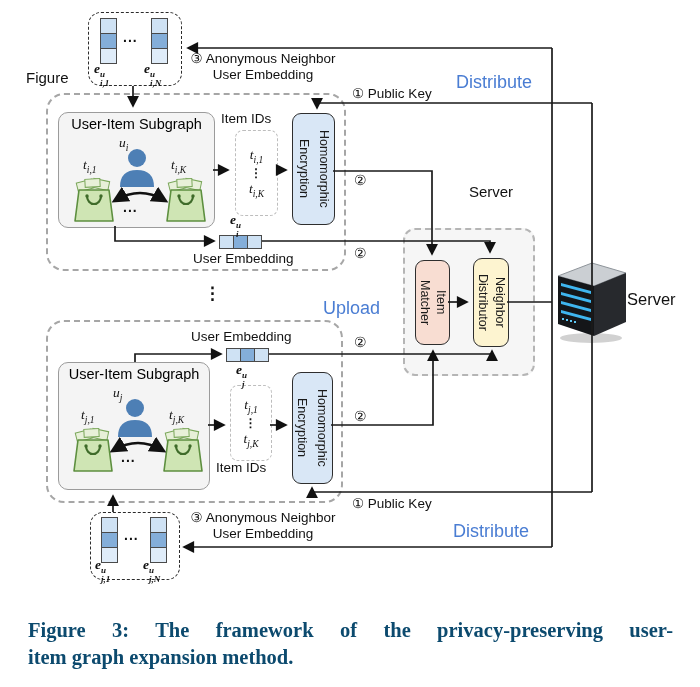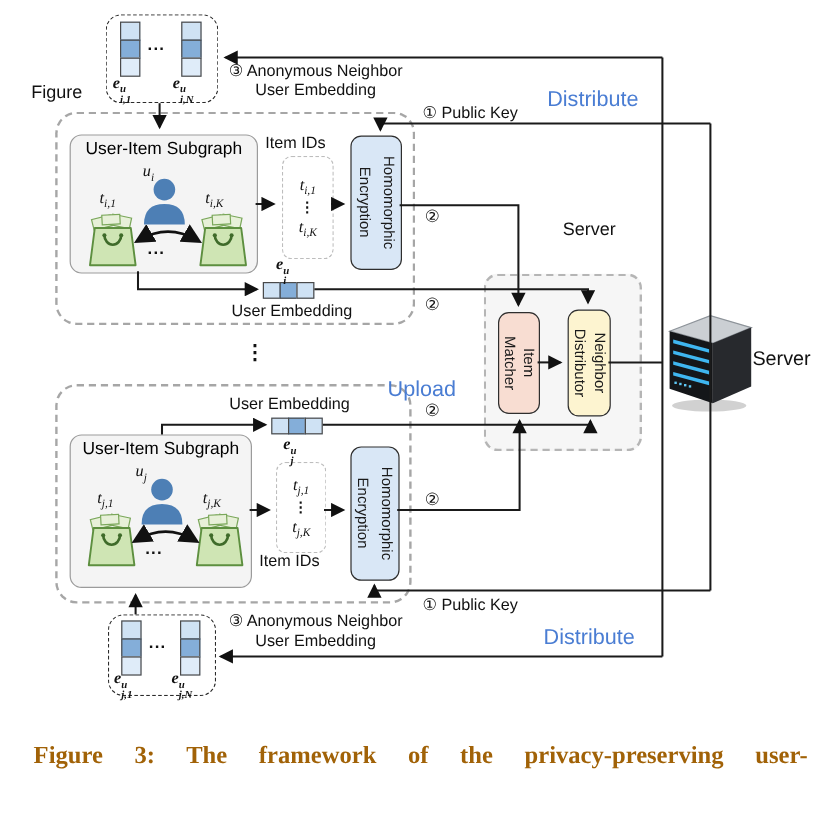--- a/index.html
+++ b/index.html
@@ -45,21 +45,21 @@
   .m sub{font-size:9.5px;font-style:italic;}
   .mb{font-weight:bold;}
   .stack{display:inline-flex;flex-direction:column;font-size:9px;line-height:1;vertical-align:-4px;font-weight:bold;}
   .stack .s-sup{font-style:italic;} .stack .s-sub{font-style:italic;}
   .dots{font-weight:bold;letter-spacing:1px;z-index:3;font-size:14px;}
 
   #wires{position:absolute;left:0;top:0;z-index:3;pointer-events:none;}
 
   .caption{position:absolute;left:28px;top:617px;width:645px;z-index:4;
            font-family:"Liberation Serif",serif;font-weight:bold;font-size:20.5px;
-           line-height:1.33;color:#a16207;}
+           line-height:1.33;color:#0c4a6e;}
   .caption .j{text-align:justify;text-align-last:justify;}
 </style>
 </head>
 <body>
 
 <div id="canvas">
 
   <div class="abs region" style="left:46px;top:93px;width:296px;height:174px;"></div>
   <div class="abs region" style="left:46px;top:320px;width:293px;height:179px;"></div>
   <div class="abs tps" style="left:403px;top:228px;width:128px;height:144px;"></div>
@@ -287,21 +287,21 @@
   </div>
   <div class="abs big blue" style="left: 456px; top: 58px; color: rgb(74, 125, 211);">Distribute</div>
   <div class="abs lbl" style="left:352px;top:85px;">① Public Key</div>
 
   <div class="abs lbl" style="left:354px;top:172px;font-size:14px;">②</div>
   <div class="abs lbl" style="left:354px;top:245px;font-size:14px;">②</div>
   <div class="abs lbl" style="left:354px;top:334px;font-size:14px;">②</div>
   <div class="abs lbl" style="left:354px;top:408px;font-size:14px;">②</div>
 
   <div class="abs dots" style="left:204px;top:283px;font-size:17px;">⋮</div>
-  <div class="abs big blue" style="left: 323px; top: 300px; color: rgb(74, 125, 211); text-align: center;">Upload</div>
+  <div class="abs big blue" style="left: 323px; top: 284px; color: rgb(74, 125, 211); text-align: center;">Upload</div>
 
   <div class="abs lbl" style="left:352px;top:495px;">① Public Key</div>
   <div class="abs big blue" style="left: 453px; top: 507px; color: rgb(74, 125, 211);">Distribute</div>
   <div class="abs lbl lbl-c" style="left:183px;top:510px;width:160px;">
     <div>③ Anonymous Neighbor</div>
     <div>User Embedding</div>
   </div>
 
   <svg id="wires" width="700" height="610" viewBox="0 0 700 610">
     <defs>
@@ -332,15 +332,16 @@
       <path d="M592,492 L312,492 L312,488" marker-end="url(#ah)"></path>
       <path d="M552,547 L184,547" marker-end="url(#ah)"></path>
 
       <path d="M448,302 L467,302" marker-end="url(#ah)"></path>
       <path d="M507,302 L552,302"></path>
     </g>
   </svg>
 
   <div class="caption">
     <div class="j">Figure 3: The framework of the privacy-preserving user-</div>
+    <div>item graph expansion method.</div>
   </div>
 
 </div>
 
 </body></html>

